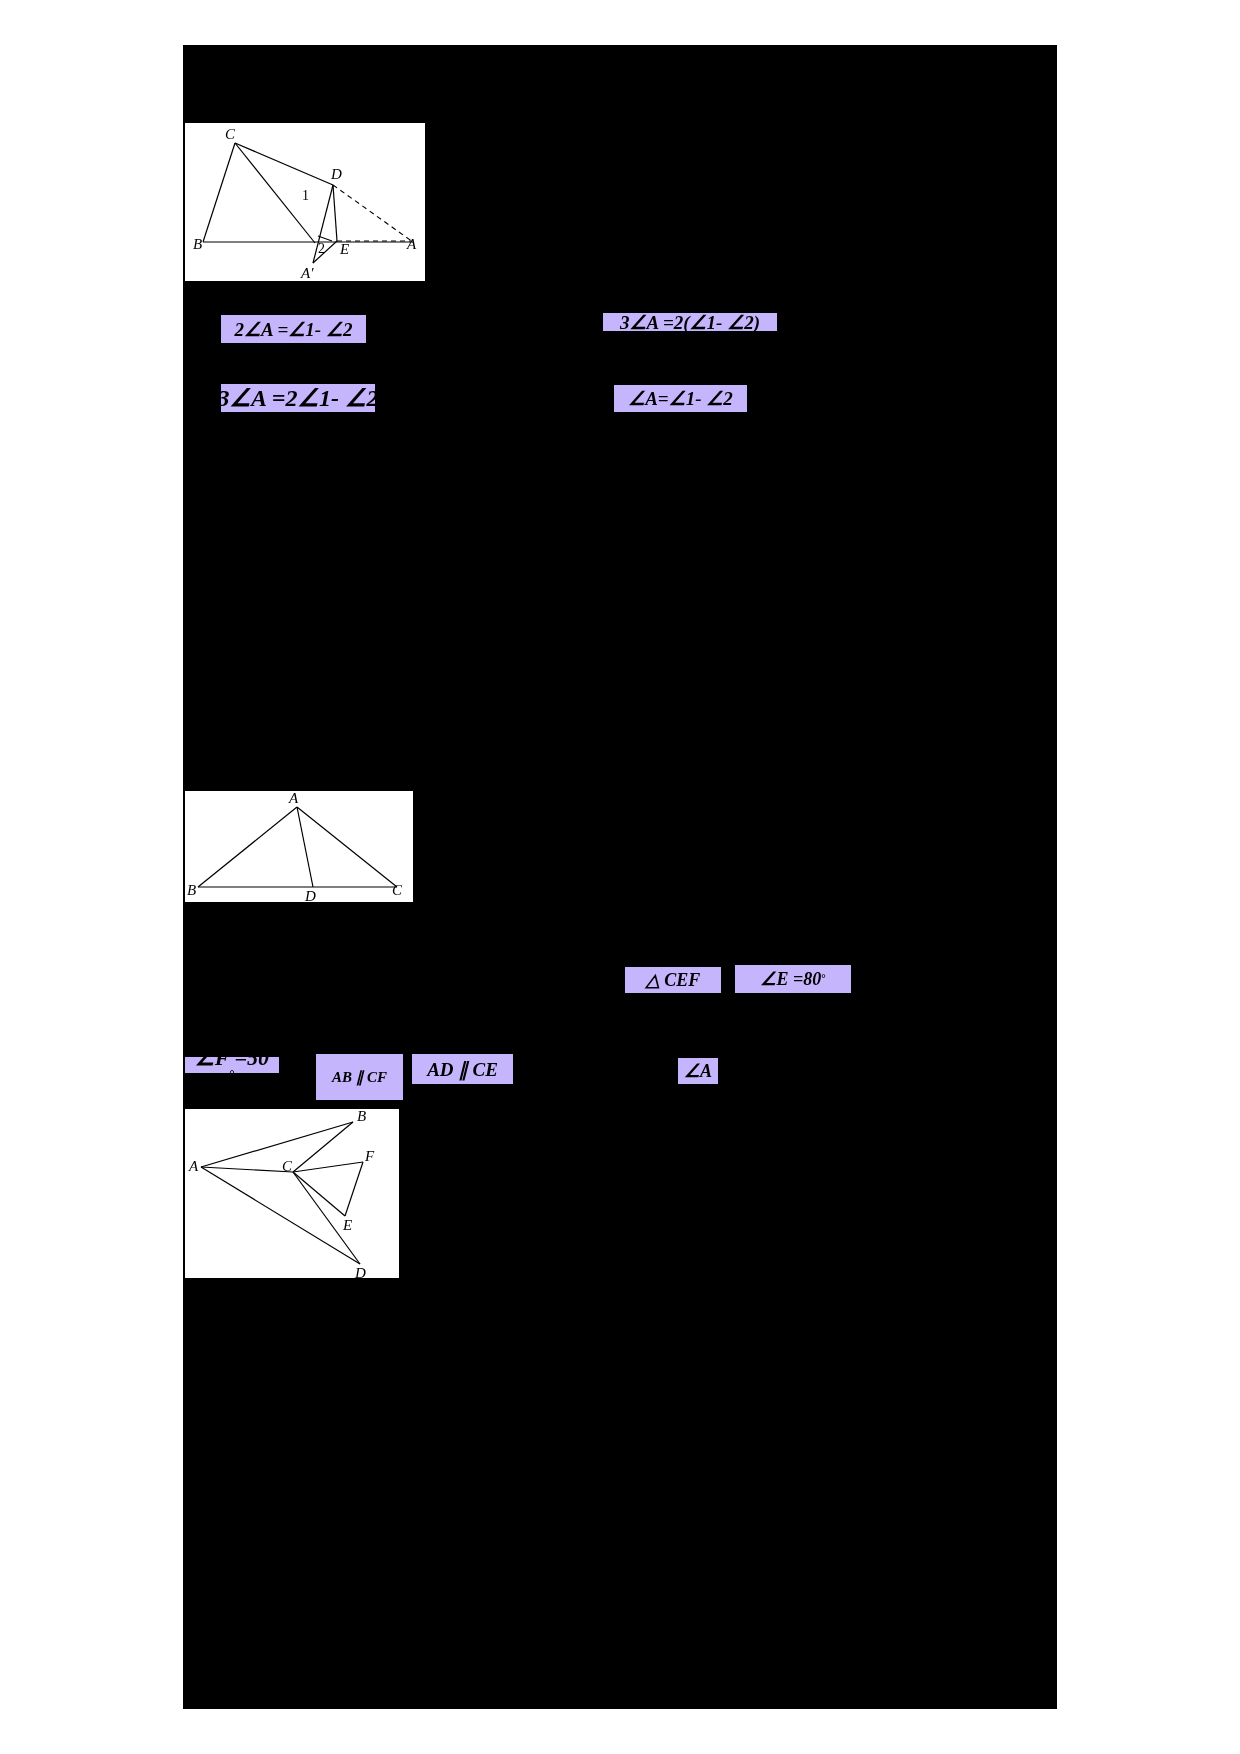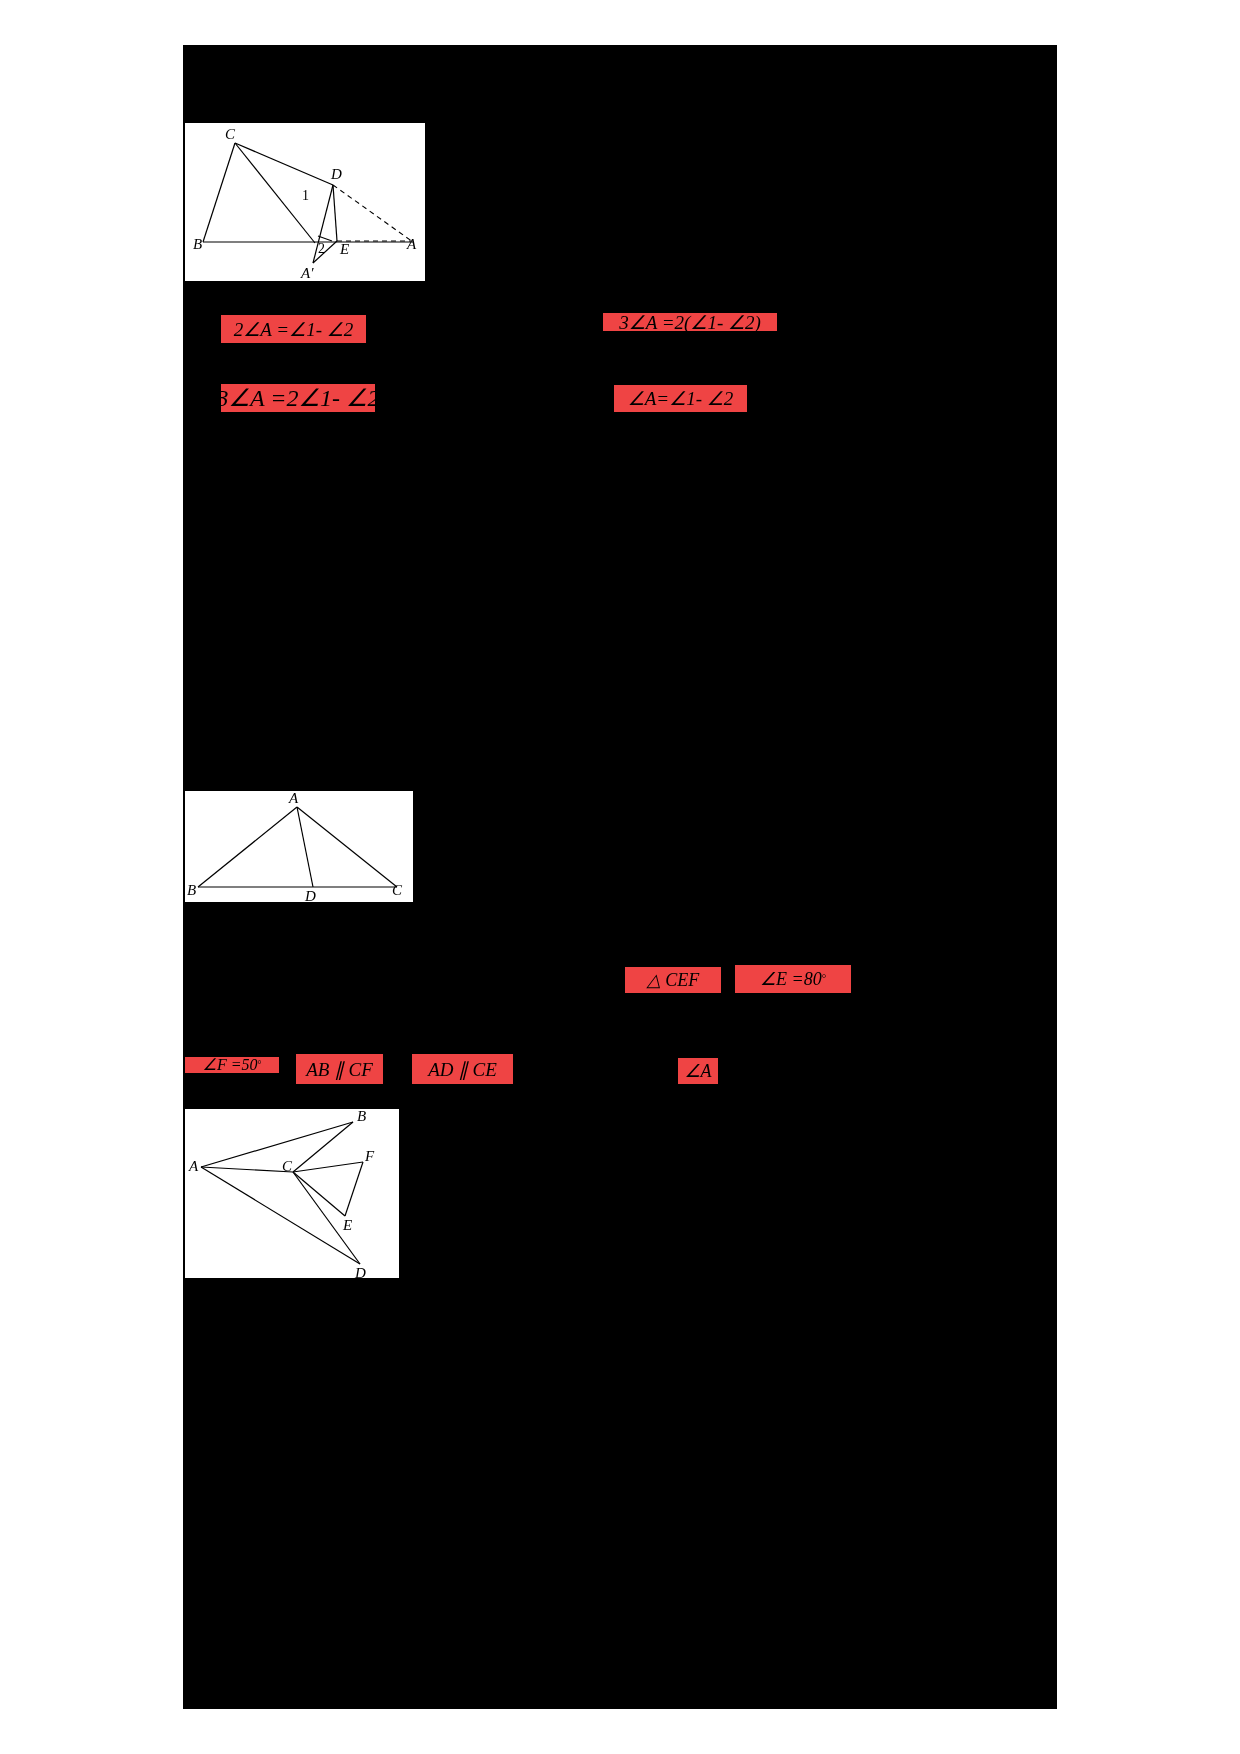--- a/index.html
+++ b/index.html
@@ -27,27 +27,27 @@
   .figure {
     position: absolute;
     background: #ffffff;
     overflow: hidden;
   }
   .figure svg { display: block; }
 
   
   .chip {
     position: absolute;
-    background: #ef4444;
+    background: #c4b5fd;
     color: #000000;
     display: flex;
     align-items: center;
     justify-content: center;
     font-family: "Liberation Serif", serif;
-    font-weight: normal;
+    font-weight: bold;
     font-style: italic;
     white-space: nowrap;
     line-height: 1;
   }
   .sup {
     font-size: 0.62em;
     vertical-align: super;
     font-style: normal;
   }
   .lbl {
@@ -131,26 +131,26 @@
     </svg>
   </div>
 
   <div class="chip" style="left:625px; top:967px; width:96px; height:26px; font-size:18px;">△ CEF</div>
 
   <div class="chip" style="left:735px; top:965px; width:116px; height:28px; font-size:18px;">
     <span>∠E =80</span>
       <span class="sup">°</span>
   </div>
 
-  <div class="chip" style="left:185px; top:1057px; width:94px; height:16px; font-size:16px;">
+  <div class="chip" style="left:185px; top:1057px; width:94px; height:16px; font-size:22px;flex-direction:column;">
     <span>∠F =50</span>
       <span class="sup">°</span>
   </div>
 
-  <div class="chip" style="left:296px; top:1054px; width:87px; height:30px; font-size:19px;">AB ∥ CF</div>
+  <div class="chip" style="left:316px; top:1054px; width:87px; height:46px; font-size:15px;">AB ∥ CF</div>
 
   <div class="chip" style="left:412px; top:1054px; width:101px; height:30px; font-size:19px;">AD ∥ CE</div>
 
   <div class="chip" style="left:678px; top:1058px; width:40px; height:26px; font-size:18px;">∠A</div>
 
   <div class="figure" style="left:185px; top:1109px; width:214px; height:169px;">
     <svg width="214" height="169" viewBox="0 0 214 169">
       <g stroke="#000" fill="none" stroke-width="1.2">
 
         <line x1="16" y1="58" x2="168" y2="13"></line>

